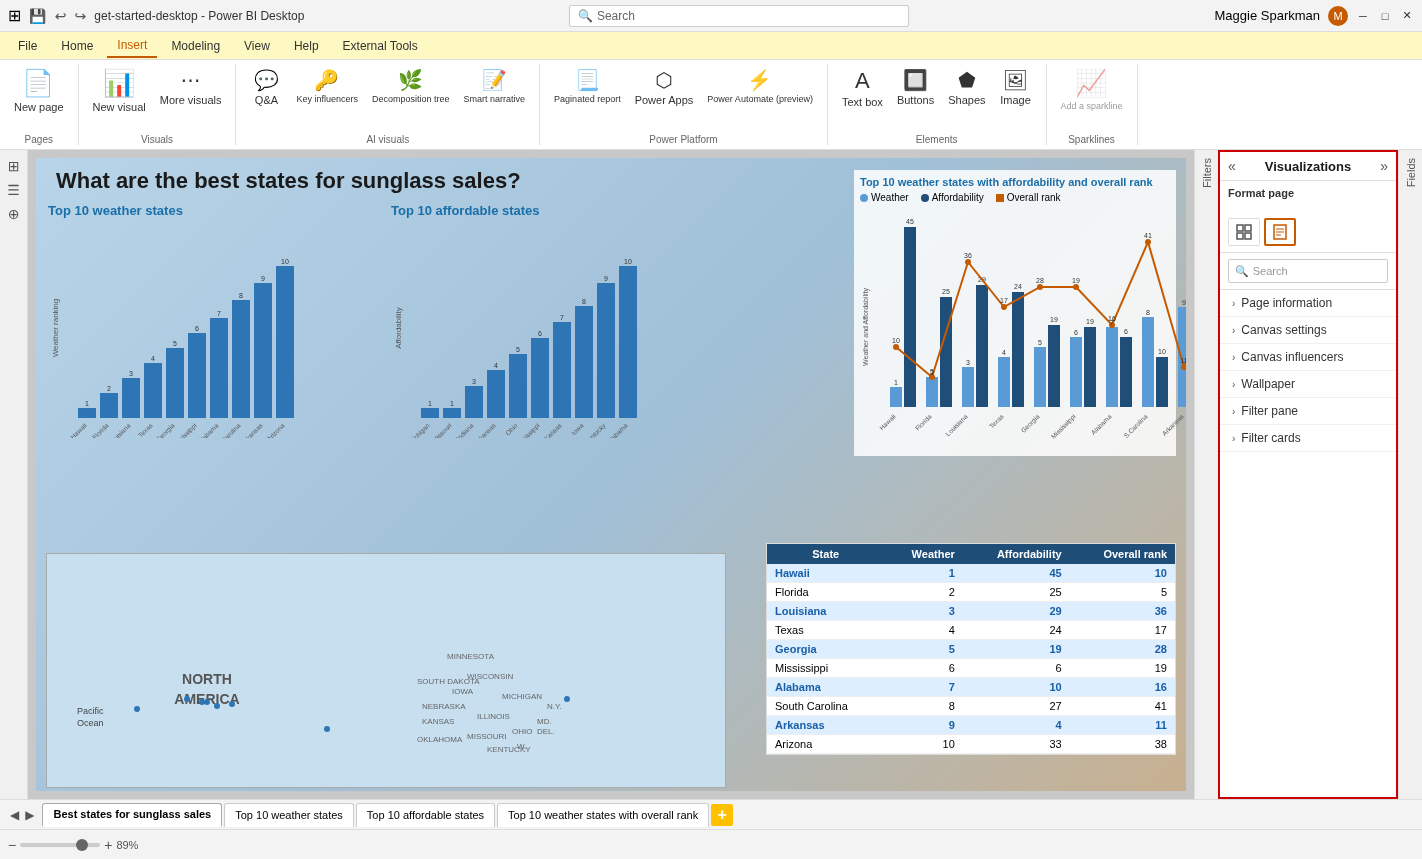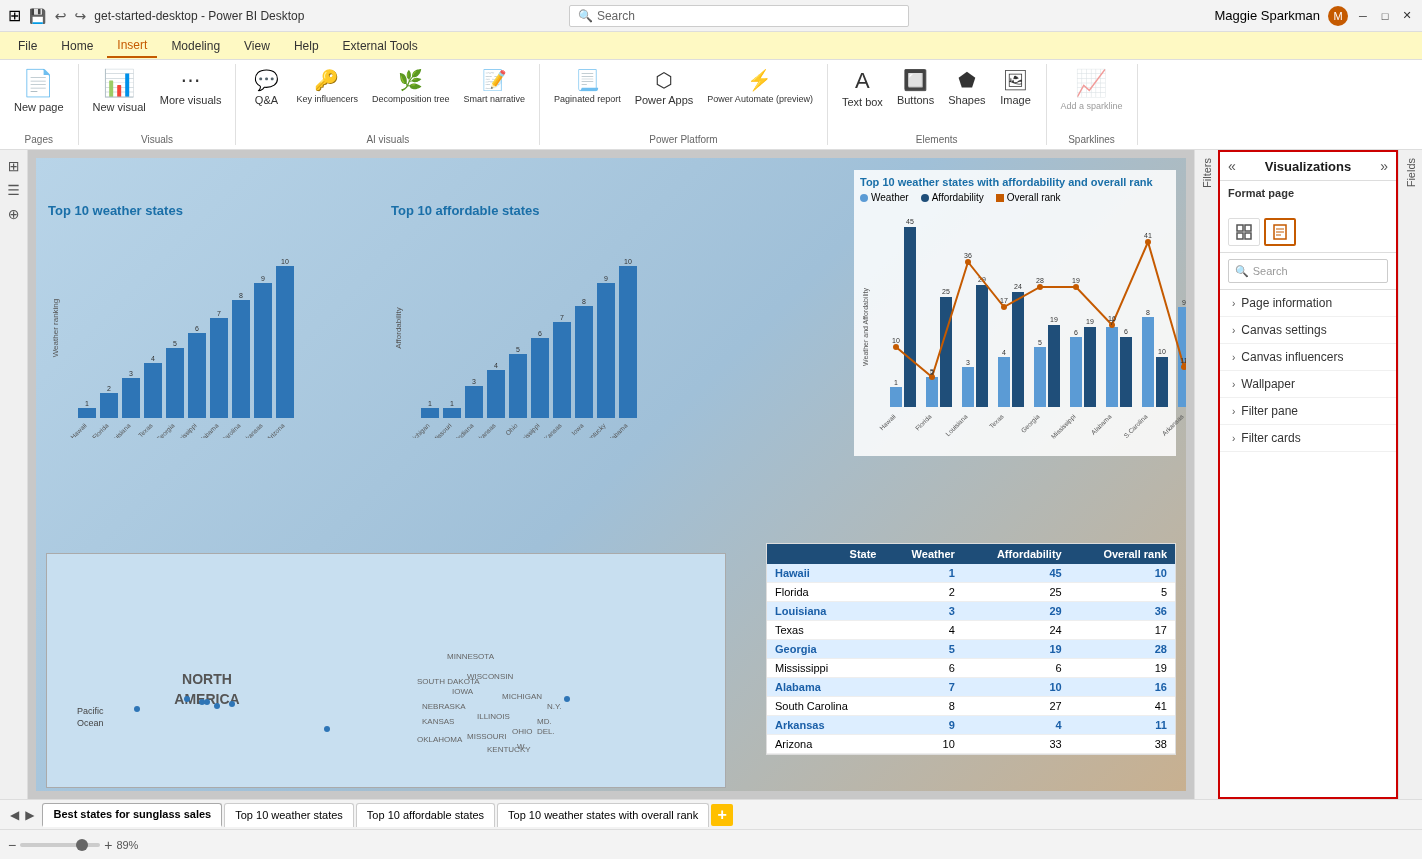--- a/index.html
+++ b/index.html
@@ -182,21 +182,21 @@
       font-size: 11px;
     }
     .data-table table {
       width: 100%;
       border-collapse: collapse;
     }
     .data-table th {
       background: #1e4d78;
       color: white;
       padding: 4px 8px;
-      text-align: right;
+      text-align: center;
       font-weight: 600;
     }
     .data-table th.num { text-align: right; }
     .data-table td {
       padding: 3px 8px;
       border-bottom: 1px solid #eee;
     }
     .data-table td.num { text-align: right; }
     .data-table tr.highlight { background: #ddeeff; }
     .data-table tr.highlight td { color: #1a5fa8; font-weight: 600; }
@@ -500,20 +500,21 @@
   <div class="pages-sidebar">
     <span class="pages-sidebar-icon">⊞</span>
     <span class="pages-sidebar-icon">☰</span>
     <span class="pages-sidebar-icon">⊕</span>
   </div>
 
   <div class="canvas-area">
     <div class="canvas">
       <div class="report-bg">
 
+        <div class="report-title">What are the best states for sunglass sales?</div>
 
         <div style="position:absolute;top:45px;left:12px;width:330px;">
           <div class="chart-title">Top 10 weather states</div>
           <svg width="320" height="220">
 
             <text x="10" y="110" transform="rotate(-90,10,110)" font-size="8" fill="#555" text-anchor="middle">Weather ranking</text>
 
             <rect x="30" y="190" width="18" height="10" fill="#2e75b6"></rect>
             <text x="39" y="188" font-size="7" fill="#333" text-anchor="middle">1</text>
             <rect x="52" y="175" width="18" height="25" fill="#2e75b6"></rect>

